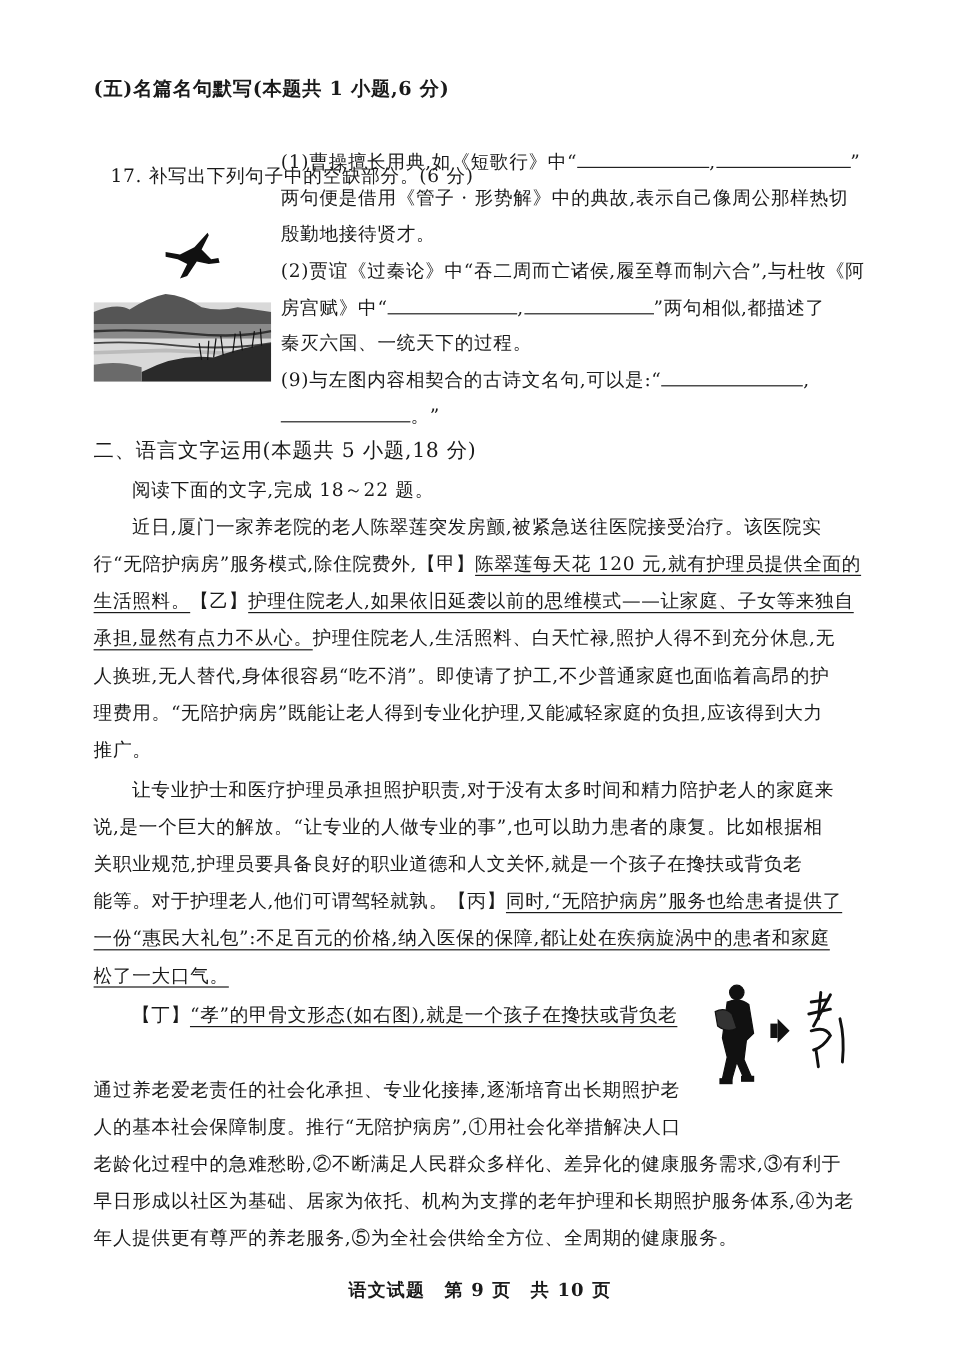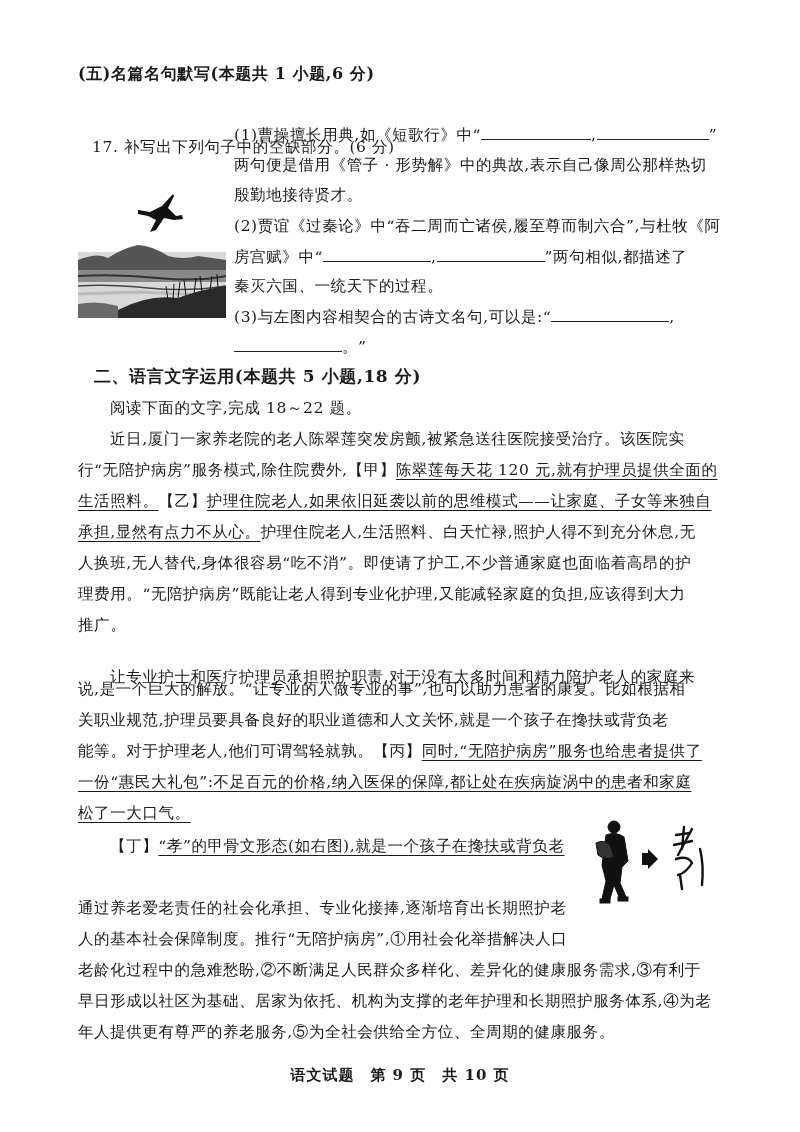--- a/index.html
+++ b/index.html
@@ -1,21 +1,21 @@
 <!DOCTYPE html>
 <html><head>
 <meta charset="utf-8">
 <style>
   html, body { margin: 0; padding: 0; background: #ffffff; }
   body { width: 800px; height: 1132px; position: relative; overflow: hidden;
          font-family: "DejaVu Serif", "Liberation Serif", serif; color: #1a1a1a; }
   .page { position: absolute; left: 0; top: 0; width: 800px; height: 916px; }
   .line { position: absolute; white-space: nowrap; font-size: 15.5px; line-height: 20px; letter-spacing: 0.6px; }
   .sec-head { font-size: 16px; font-weight: bold; }
-  .sec-head-big { font-size: 17px; font-weight: bold; margin-left: 16px; }
+  .sec-head-big { font-size: 17px; font-weight: normal; }
   .blank { display: inline-block; border-bottom: 1.2px solid #222; height: 15px; vertical-align: baseline; }
   .ul { text-decoration: underline; text-underline-offset: 4px; text-decoration-thickness: 1.2px; }
   .footer { position: absolute; left: 0; width: 800px; text-align: center; font-size: 15px; font-weight: bold; letter-spacing: 1px; }
   .fig { position: absolute; }
 </style>
 </head>
 <body>
 
 <div class="page">
 
@@ -28,21 +28,21 @@
   <div class="line" style="left:234px; top:155px;">两句便是借用《管子 · 形势解》中的典故,表示自己像周公那样热切</div>
   <div class="line" style="left:234px; top:185px;">殷勤地接待贤才。</div>
 
   <div class="line" style="left:234px; top:216px;">(2)贾谊《过秦论》中“吞二周而亡诸侯,履至尊而制六合”,与杜牧《阿</div>
   <div class="line" style="left:234px; top:246px;">
     <span>房宫赋》中“</span><span class="blank" style="width:108px;"></span><span>,</span><span class="blank" style="width:108px;"></span><span>”两句相似,都描述了</span>
   </div>
   <div class="line" style="left:234px; top:276px;">秦灭六国、一统天下的过程。</div>
 
   <div class="line" style="left:234px; top:306px;">
-    <span>(3)与左图内容相契合的古诗文名句,可以是:“</span><span class="blank" style="width:118px;"></span><span>,</span>
+    <span>(9)与左图内容相契合的古诗文名句,可以是:“</span><span class="blank" style="width:118px;"></span><span>,</span>
   </div>
   <div class="line" style="left:234px; top:336px;">
     <span class="blank" style="width:108px;"></span><span>。”</span>
   </div>
 
   <svg class="fig" style="left:78px; top:190px;" width="148" height="130" viewBox="0 0 148 130">
     <g>
       <path d="M60 20 L72 22 L84 16 L95 4 L96 6 L90 18 L98 26 L104 25 L105 29 L96 30 L86 28 L78 40 L72 42 L78 30 L70 26 L60 24 Z" fill="#111"></path>
     </g>
     <g>
@@ -77,21 +77,21 @@
   <div class="line" style="left:78px; top:491px;">
     <span class="ul">生活照料。</span><span>【乙】</span><span class="ul">护理住院老人,如果依旧延袭以前的思维模式——让家庭、子女等来独自</span>
   </div>
   <div class="line" style="left:78px; top:522px;">
     <span class="ul">承担,显然有点力不从心。</span><span>护理住院老人,生活照料、白天忙禄,照护人得不到充分休息,无</span>
   </div>
   <div class="line" style="left:78px; top:553px;">人换班,无人替代,身体很容易“吃不消”。即使请了护工,不少普通家庭也面临着高昂的护</div>
   <div class="line" style="left:78px; top:584px;">理费用。“无陪护病房”既能让老人得到专业化护理,又能减轻家庭的负担,应该得到大力</div>
   <div class="line" style="left:78px; top:615px;">推广。</div>
 
-  <div class="line" style="left:110px; top:648px;margin-top:19px;">让专业护士和医疗护理员承担照护职责,对于没有太多时间和精力陪护老人的家庭来</div>
+  <div class="line" style="left:110px; top:648px;">让专业护士和医疗护理员承担照护职责,对于没有太多时间和精力陪护老人的家庭来</div>
   <div class="line" style="left:78px; top:679px;">说,是一个巨大的解放。“让专业的人做专业的事”,也可以助力患者的康复。比如根据相</div>
   <div class="line" style="left:78px; top:710px;">关职业规范,护理员要具备良好的职业道德和人文关怀,就是一个孩子在搀扶或背负老</div>
   <div class="line" style="left:78px; top:741px;">
     <span>能等。对于护理老人,他们可谓驾轻就孰。【丙】</span><span class="ul">同时,“无陪护病房”服务也给患者提供了</span>
   </div>
   <div class="line" style="left:78px; top:772px;">
     <span class="ul">一份“惠民大礼包”:不足百元的价格,纳入医保的保障,都让处在疾病旋涡中的患者和家庭</span>
   </div>
   <div class="line" style="left:78px; top:803px;">
     <span class="ul">松了一大口气。</span>

